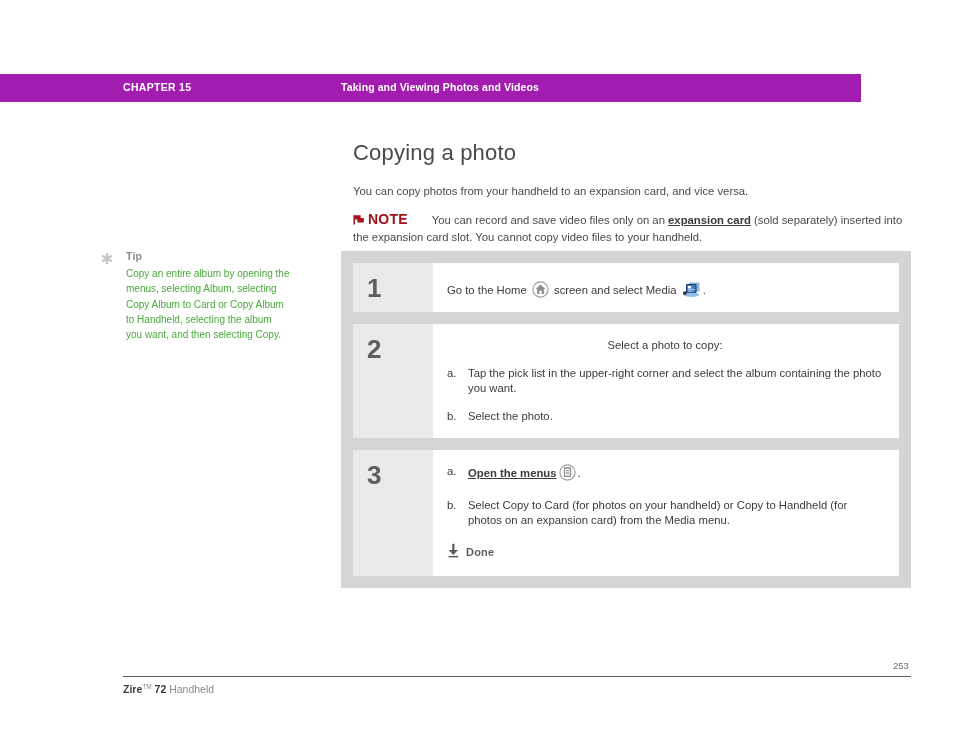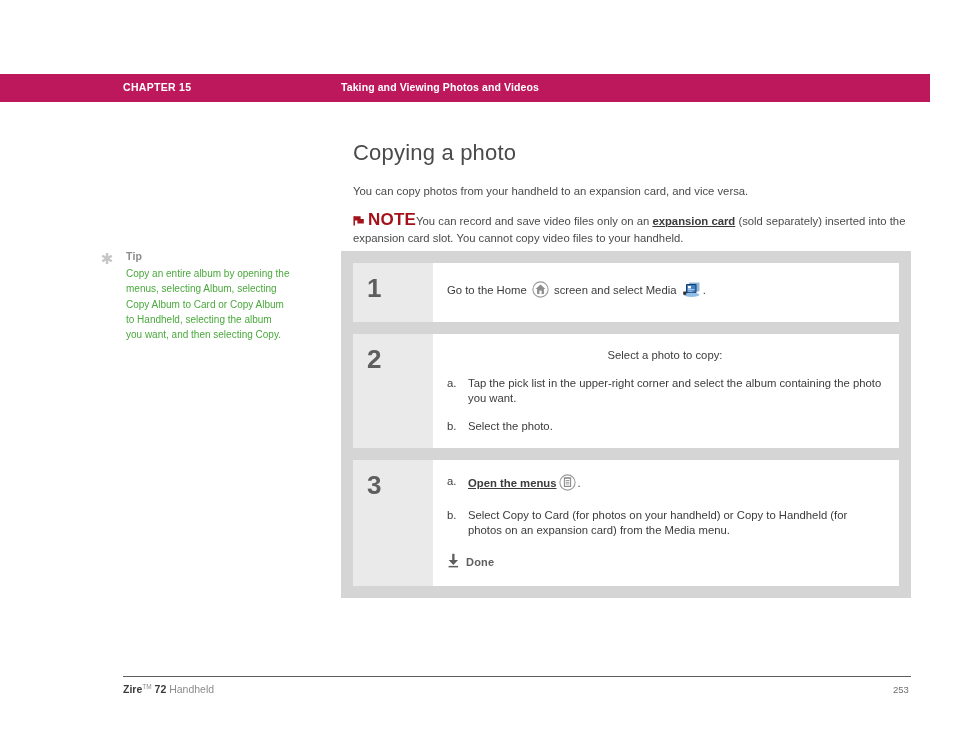--- a/index.html
+++ b/index.html
@@ -14,23 +14,23 @@
     font-family: "Liberation Sans", sans-serif;
     color: #3b3b3b;
     overflow: hidden;
   }
 
   
   .chapter-bar {
     position: absolute;
     left: 0;
     top: 74px;
-    width: 930px;
+    width: 861px;
     height: 28px;
-    background: #be185d;
+    background: #a21caf;
   }
   .chapter-bar .chapter-label {
     position: absolute;
     left: 123px;
     top: 7px;
     font-size: 10.5px;
     font-weight: bold;
     letter-spacing: 0.3px;
     color: #ffffff;
   }
@@ -73,23 +73,23 @@
     margin: 0;
   }
   .note-flag {
     display: inline-block;
     vertical-align: -2px;
     margin-right: 3px;
   }
   .note-word {
     font-weight: bold;
     color: #a3121a;
-    font-size: 17px;
+    font-size: 14px;
     letter-spacing: 0.2px;
-    margin-right: 0;
+    margin-right: 24px;
   }
   .xlink {
     font-weight: bold;
     color: #3b3b3b;
     text-decoration: underline;
   }
 
   
   .tip {
     position: absolute;
@@ -152,21 +152,21 @@
     box-sizing: border-box;
   }
   .step-body {
     flex: 1 1 auto;
     padding: 14px 16px 14px 14px;
     font-size: 11.3px;
     line-height: 15px;
     color: #3b3b3b;
     box-sizing: border-box;
   }
-  .step-1 .step-body { padding-top: 18px; padding-bottom: 20px; }
+  .step-1 .step-body { padding-top: 18px; padding-bottom: 10px; }
 
   .step-lead { margin: 0 0 13px 0; text-align: center; }
   .substep {
     display: flex;
     margin-bottom: 13px;
   }
   .substep:last-child { margin-bottom: 0; }
   .substep-marker {
     flex: 0 0 21px;
     width: 21px;
@@ -206,21 +206,21 @@
     left: 123px;
     top: 683px;
     font-size: 10.5px;
     color: #8c8c8c;
   }
   .footer-left b { color: #3b3b3b; }
   .footer-left sup { font-size: 6.5px; vertical-align: 4px; }
   .footer-page {
     position: absolute;
     left: 893px;
-    top: 684px;
+    top: 660px;
     font-size: 9.5px;
     color: #6e6e6e;
   }
 </style>
 </head>
 <body>
 
 <div class="chapter-bar">
   <span class="chapter-label">CHAPTER 15</span>
   <span class="chapter-title">Taking and Viewing Photos and Videos</span>

